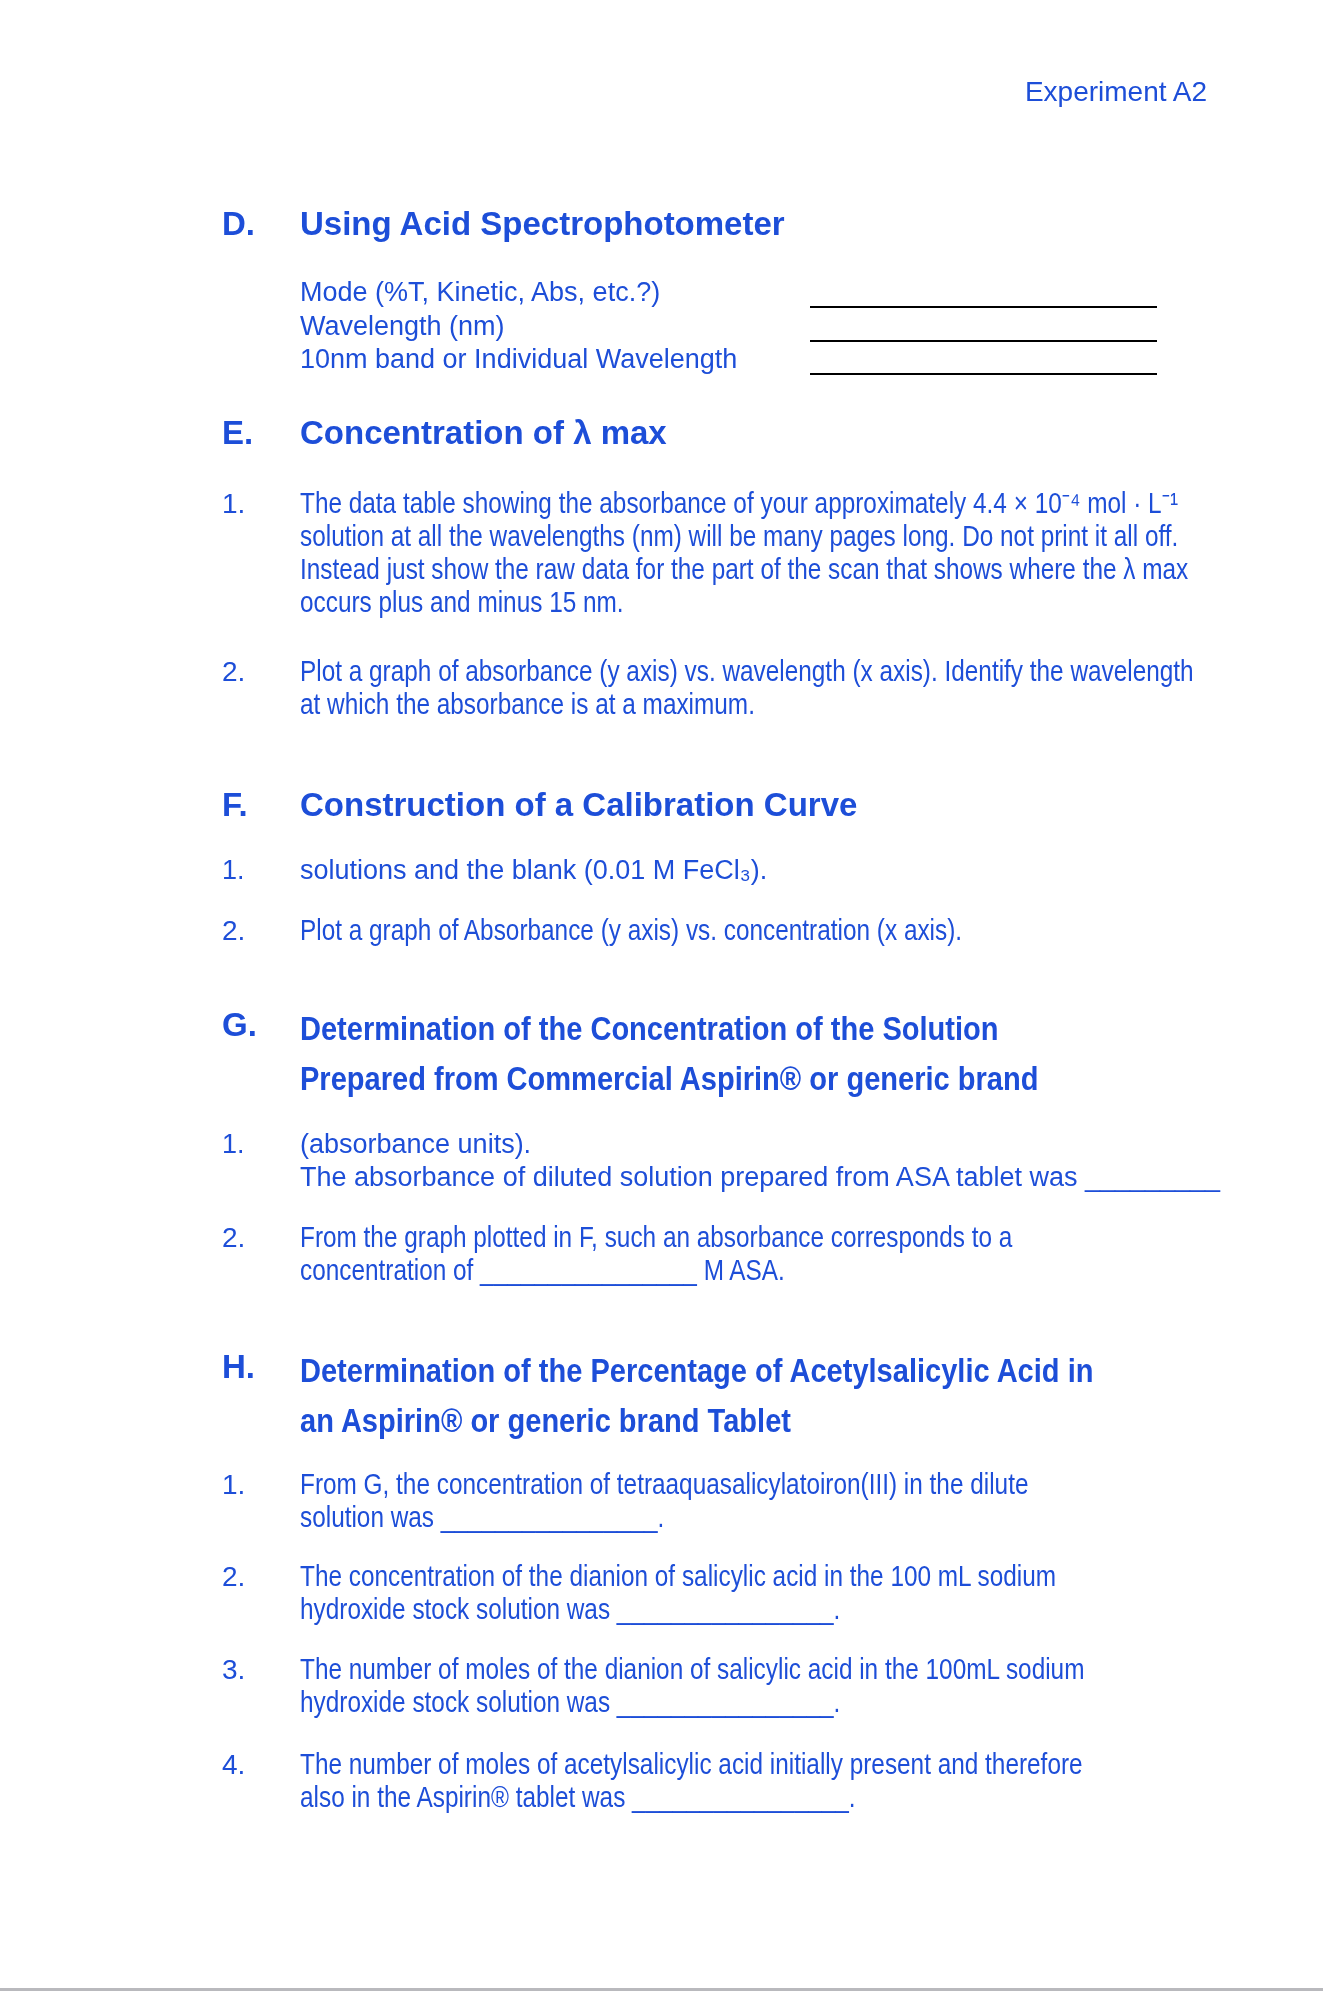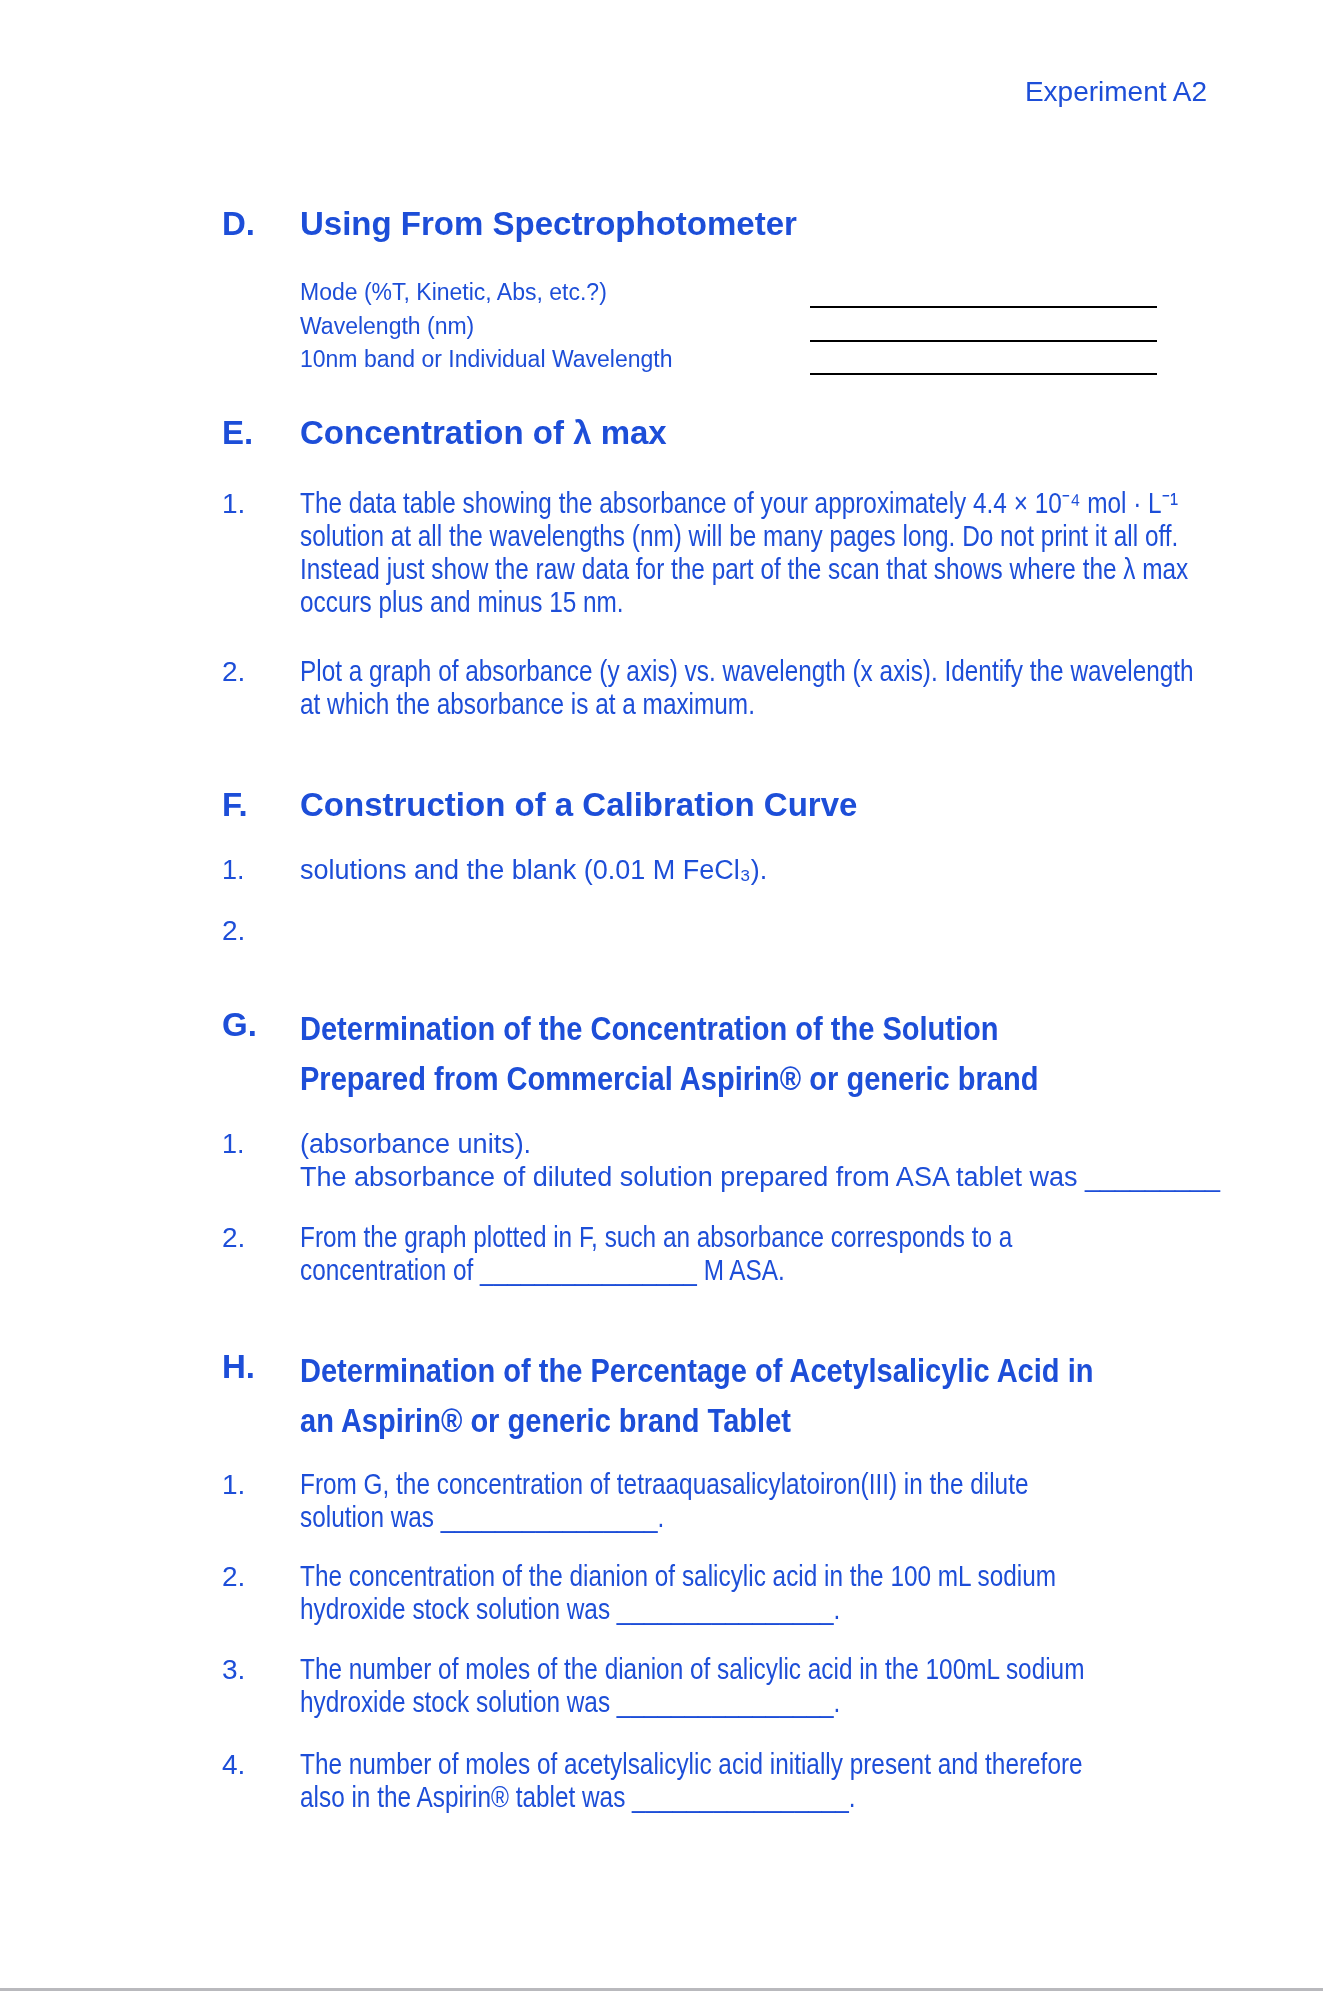--- a/index.html
+++ b/index.html
@@ -35,21 +35,21 @@
     font-size: 33px; font-weight: bold; line-height: 42px;
   }
   .sec-title-multi .line { line-height: 50px; }
   .sub-head {
     font-size: 27px; font-weight: bold; line-height: 33px;
     margin-left: 78px;
   }
   .settings { margin-left: 78px; }
   .setting-row {
     display: flex; align-items: flex-start;
-    height: 33.5px; font-size: 23px; line-height: 33px;
+    height: 33.5px; font-size: 27px; line-height: 33px;
   }
   .setting-label { white-space: nowrap; }
   .blank-line {
     width: 347px; height: 30px;
     margin-left: auto; margin-right: 48px;
     border-bottom: 2px solid #000000;
   }
   .item { display: flex; align-items: flex-start; }
   .item-num {
     flex: none; width: 78px;
@@ -79,21 +79,21 @@
 <body>
 
 <div class="page">
 
   <div class="page-header">Experiment A2</div>
 
   <div class="content">
 
     <div class="sec-head" style="margin-top:203px">
       <span class="sec-letter">D.</span>
-      <span class="sec-title">Using From Spectrophotometer</span>
+      <span class="sec-title">Using Acid Spectrophotometer</span>
     </div>
     <div class="settings" style="margin-top:31px">
       <div class="setting-row">
         <span class="setting-label">Mode (%T, Kinetic, Abs, etc.?)</span>
         <span class="blank-line"></span>
       </div>
       <div class="setting-row">
         <span class="setting-label">Wavelength (nm)</span>
         <span class="blank-line"></span>
       </div>
@@ -129,20 +129,23 @@
       <span class="sec-title">Construction of a Calibration Curve</span>
     </div>
     <div class="item" style="margin-top:28px">
       <span class="item-num">1.</span>
       <div class="item-body">
         <div class="line">solutions and the blank (0.01 M FeCl₃).</div>
       </div>
     </div>
     <div class="item cond" style="margin-top:27px">
       <span class="item-num">2.</span>
+      <div class="item-body">
+        <div class="line">Plot a graph of Absorbance (y axis) vs. concentration (x axis).</div>
+      </div>
     </div>
 
     <div class="sec-head" style="margin-top:57px">
       <span class="sec-letter">G.</span>
       <span class="sec-title sec-title-multi cond-title">
         <div class="line">Determination of the Concentration of the Solution</div>
         <div class="line">Prepared from Commercial Aspirin® or generic brand</div>
       </span>
     </div>
     <div class="item" style="margin-top:24px">

